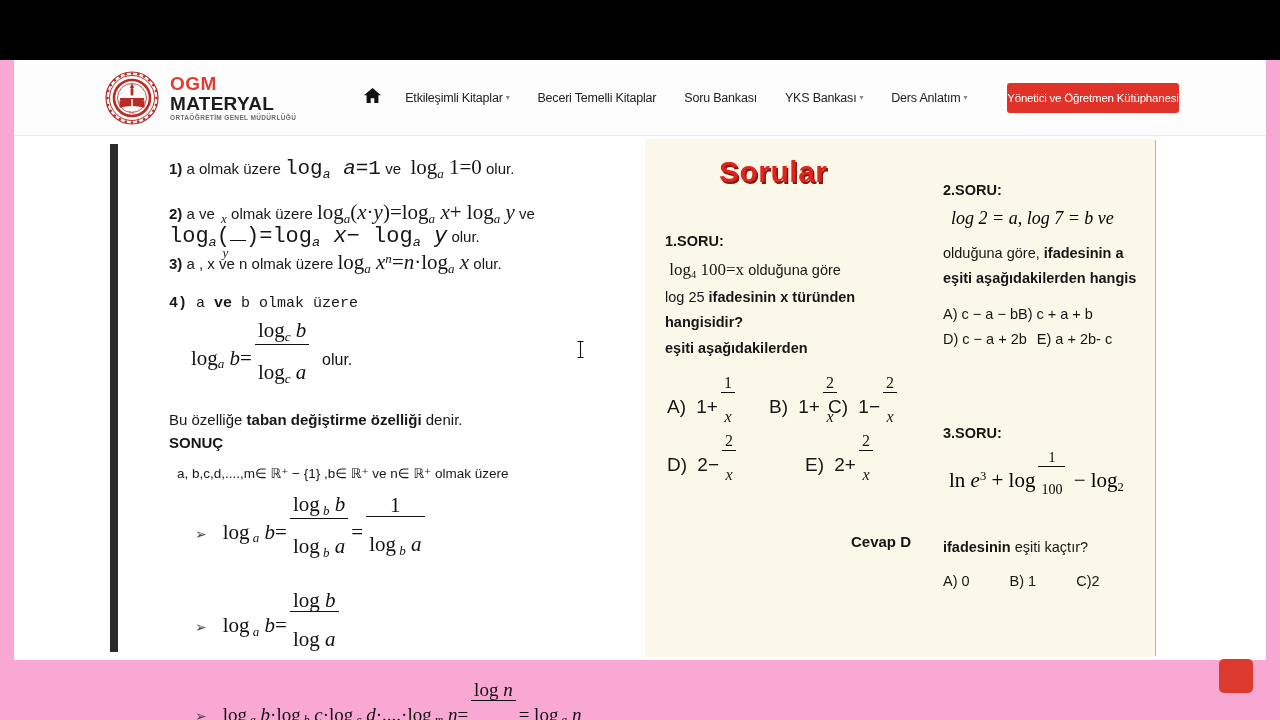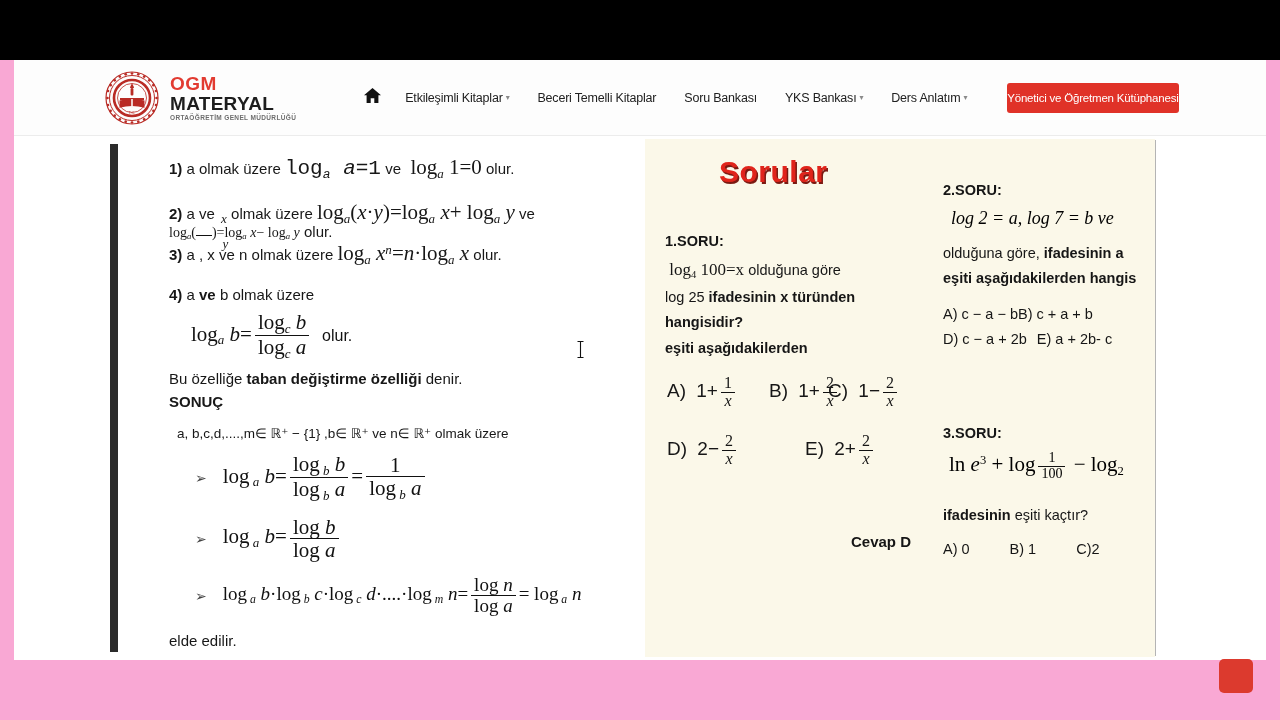--- a/index.html
+++ b/index.html
@@ -88,21 +88,21 @@
   .red { color: #c0241b; }
 
   .line { font-size: 15px; color: #171717; margin-bottom: 2px; line-height: 1.25; }
   .mathline { font-family: "Liberation Serif", serif; font-size: 21px; color: #111; }
 
   sub.v { font-size: 0.62em; font-style: italic; vertical-align: -0.28em; }
   sup.v { font-size: 0.62em; font-style: italic; vertical-align: 0.5em; }
 
   .frac { display: inline-block; vertical-align: middle; text-align: center; line-height: 1.05; margin: 0 3px; }
   .frac .num { display: block; padding: 0 3px; }
-  .frac .den { display: block; border-top: 1.4px solid #111; padding: 0 3px; }
+  .frac .den { display: block; border-top: 1.4px solid #111; padding: 16px 3px; }
 
   .bullet-row { display: flex; align-items: center; margin: 6px 0 2px 26px; }
   .bullet-arrow { font-size: 14px; color: #444; margin-right: 16px; }
 
   
   .sorular {
     position: absolute; left: 74px; top: 16px;
     font-family: "Liberation Sans", sans-serif;
     font-weight: bold; font-style: normal;
     font-size: 30px; color: #e0241b; letter-spacing: .5px;
@@ -235,35 +235,35 @@
           <span class="b">2)</span>
           <span>a ve</span>
           <span style="position:relative;">
             <span class="serif ital" style="font-size:13px;position:absolute;left:2px;top:6px;">x</span>
           </span>
           <span style="margin-left:12px;">olmak üzere</span>
           <span class="serif" style="font-size:21px;">log<sub class="v">a</sub>(<i>x</i>·<i>y</i>)=log<sub class="v">a</sub>&nbsp;<i>x</i>+&nbsp;log<sub class="v">a</sub>&nbsp;<i>y</i></span>
           <span style="font-size:15px;">ve</span>
         </div>
         <div class="line" style="margin-bottom:0; margin-top:-4px;">
-          <span class="serif" style="font-size:14px;">log<sub class="v">a</sub>(<span style="position:relative;display:inline-block;width:16px;text-align:center;"><span style="position:absolute;left:0;top:-2px;width:16px;border-top:1.3px solid #111;"></span></span>)=log<sub class="v">a</sub>&nbsp;<i>x</i>−&nbsp;log<sub class="v">a</sub>&nbsp;<i>y</i></span>
+          <span class="serif" style="font-size:22px;font-family:Liberation Mono, monospace;">log<sub class="v">a</sub>(<span style="position:relative;display:inline-block;width:16px;text-align:center;"><span style="position:absolute;left:0;top:-2px;width:16px;border-top:1.3px solid #111;"></span></span>)=log<sub class="v">a</sub>&nbsp;<i>x</i>−&nbsp;log<sub class="v">a</sub>&nbsp;<i>y</i></span>
           <span>olur.</span>
         </div>
 
         <div class="line" style="margin-bottom:18px; margin-top:-2px;">
           <span class="b">3)</span>
           <span style="position:relative;">
             <span class="serif ital" style="font-size:13px;position:absolute;left:36px;top:-10px;">y</span>
           </span>
           <span>a , x ve n olmak üzere</span>
           <span class="serif" style="font-size:21px;">log<sub class="v">a</sub>&nbsp;<i>x</i><sup class="v">n</sup>=<i>n</i>·log<sub class="v">a</sub>&nbsp;<i>x</i></span>
           <span>olur.</span>
         </div>
 
-        <div class="line" style="margin-bottom:0;">
+        <div class="line" style="margin-bottom:0;font-family:Liberation Mono, monospace;">
           <span class="b">4)</span>
           <span>a</span>
           <span class="b">ve</span>
           <span>b olmak üzere</span>
         </div>
 
         <div class="mathline" style="margin:6px 0 10px 22px;">
           log<sub class="v">a</sub>&nbsp;<i>b</i>=<span class="frac"><span class="num">log<sub class="v">c</sub>&nbsp;<i>b</i></span><span class="den">log<sub class="v">c</sub>&nbsp;<i>a</i></span></span>
           <span style="font-size:16px;font-family:'Liberation Sans',sans-serif;">&nbsp;olur.</span>
         </div>

